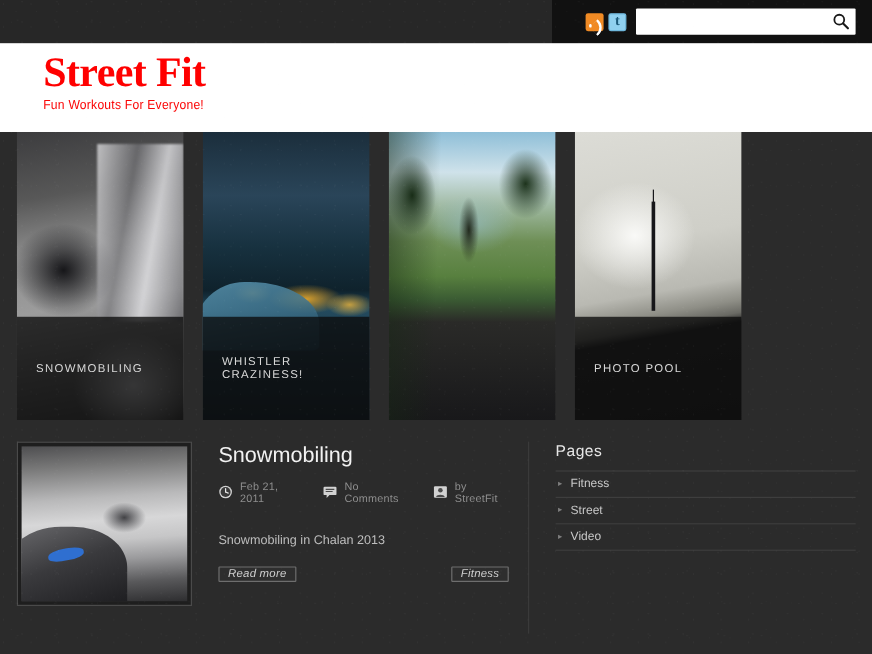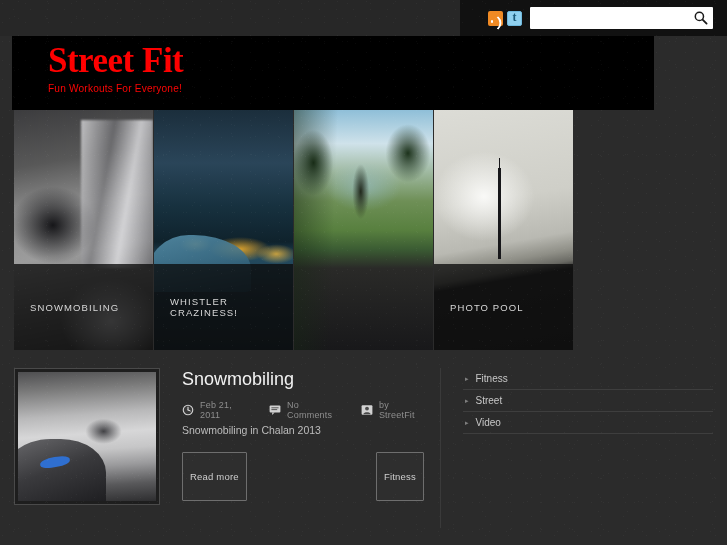--- a/index.html
+++ b/index.html
@@ -129,24 +129,24 @@
     border: none;
     background: transparent;
     cursor: pointer;
     padding: 0;
   }
   .search-btn svg { display: block; }
 
   
   .header {
     position: absolute;
-    left: 12px; top: 36px;
-    width: 642px;
+    left: 0; top: 36px;
+    width: 727px;
     height: 74px;
-    background: #000000;
+    background: #ffffff;
   }
   .brand {
     position: absolute;
     left: 36px; top: 6px;
   }
   .brand-title {
     font-family: "Liberation Serif", serif;
     font-weight: bold;
     font-size: 35px;
     line-height: 38px;
@@ -172,21 +172,21 @@
     display: flex;
   }
   .feat-item {
     position: relative;
     width: 139px;
     height: 240px;
     overflow: hidden;
     flex: none;
     cursor: pointer;
   }
-  .feat-item + .feat-item { margin-left: 1px; }
+  .feat-item + .feat-item { margin-left: 16px; }
   .feat-photo {
     position: absolute;
     inset: 0;
   }
   .feat-cap {
     position: absolute;
     left: 0; right: 0; bottom: 0;
     height: 86px;
     background: rgba(12,12,12,0.78);
     display: flex;
@@ -340,21 +340,21 @@
     font-weight: normal;
     color: #f2f2f2;
     line-height: 22px;
     margin-bottom: 10px;
     cursor: pointer;
   }
   .post-meta {
     display: flex;
     align-items: flex-start;
     gap: 18px;
-    margin-bottom: 4px;
+    margin-bottom: 24px;
   }
   .meta {
     display: flex;
     align-items: center;
     gap: 6px;
     font-size: 9px;
     color: #8e8e8e;
     letter-spacing: .2px;
   }
   .meta-ico { width: 12px; height: 12px; flex: none; display: block; }
@@ -367,24 +367,25 @@
     display: flex;
     justify-content: space-between;
     align-items: center;
   }
   .btn {
     border: 1px solid #6e6e6e;
     background: #2e2e2e;
     color: #cfcfcf;
     font-family: "Liberation Sans", sans-serif;
     font-size: 9.5px;
-    padding: 18px 7px;
+    padding: 0 7px;
     border-radius: 1px;
     cursor: pointer;
     letter-spacing: .2px;
+    font-style: italic;
   }
 
   
   .sidebar {
     flex: 1;
     padding-left: 22px;
   }
   .widget-title {
     font-size: 13px;
     font-weight: normal;
@@ -520,20 +521,21 @@
 
       <div class="post-actions">
         <button class="btn">Read more</button>
         <button class="btn">Fitness</button>
       </div>
     </div>
 
   </div>
 
   <div class="sidebar">
+    <h3 class="widget-title">Pages</h3>
     <ul class="widget-list">
       <li>
         <a href="#">
           <span class="chev">▸</span>
           <span>Fitness</span>
         </a>
       </li>
       <li>
         <a href="#">
           <span class="chev">▸</span>

